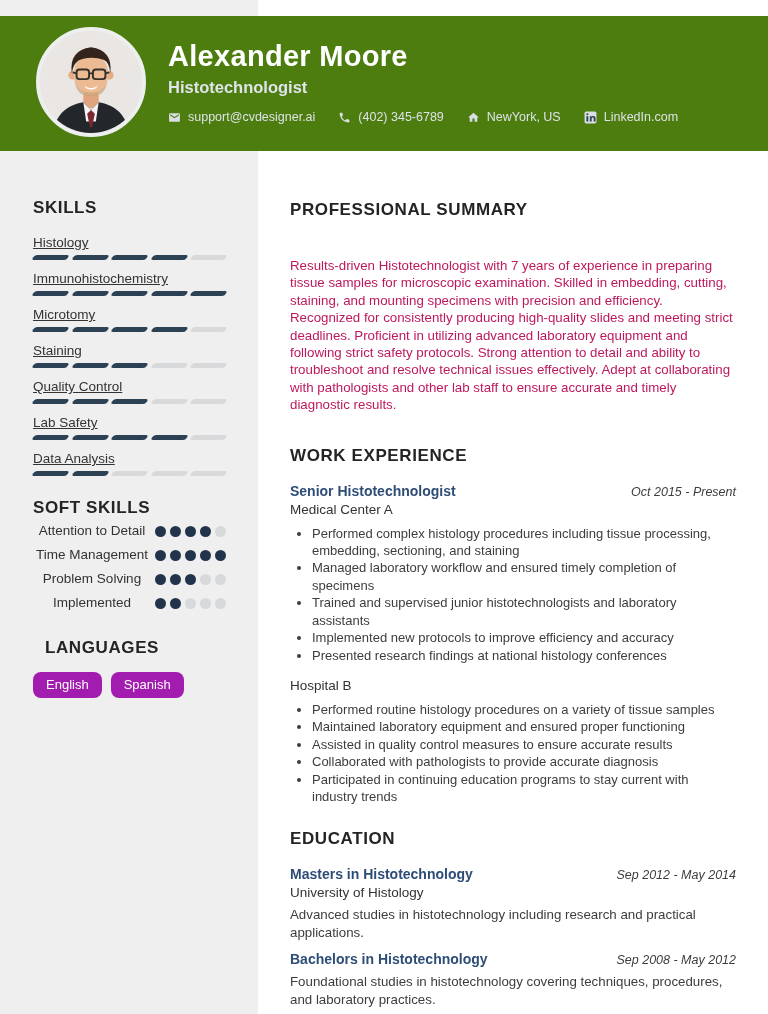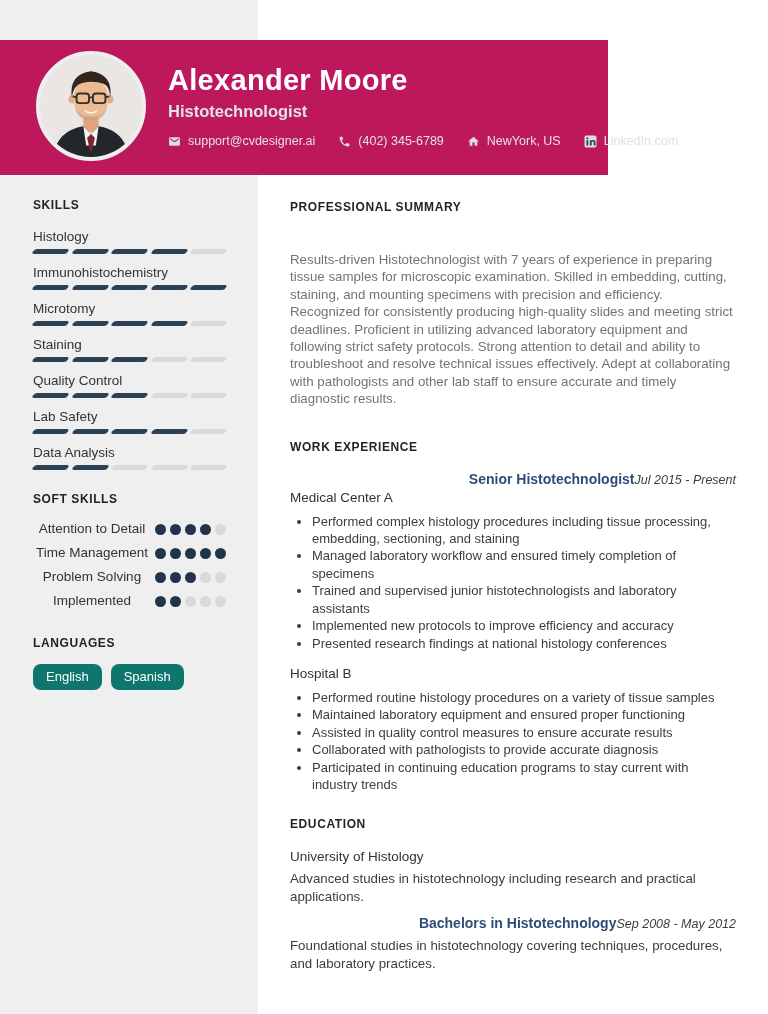--- a/index.html
+++ b/index.html
@@ -4,62 +4,62 @@
 <style>
   * { margin:0; padding:0; box-sizing:border-box; }
   html,body { background:#ffffff; }
   body { font-family:"Liberation Sans", sans-serif; }
   .page { position:relative; width:768px; height:1014px; background:#ffffff; overflow:hidden; }
 
   
   .sidebar-bg { position:absolute; left:0; top:0; width:258px; height:100%; background:#efeff0; }
 
   
-  .header { position:absolute; left:0; top:40px; width:608px; height:135px; background:#be185d; }
+  .header { position:absolute; left:0; top:16px; width:768px; height:135px; background:#4d7c0f; }
   .photo { position:absolute; left:36px; top:11px; width:110px; height:110px; border-radius:50%;
            border:4px solid #edeeee; overflow:hidden; background:#e9e6e3; }
   .photo svg { display:block; width:100%; height:100%; }
   .name { position:absolute; left:168px; top:24px; font-size:29px; font-weight:700; color:#ffffff; letter-spacing:0.3px; }
   .subtitle { position:absolute; left:168px; top:62px; font-size:16.5px; font-weight:600; color:#dfe5e9; }
   .contacts { position:absolute; left:168px; top:94px; display:flex; align-items:center; gap:23px;
               font-size:12.5px; color:#dde3e7; }
   .contact { display:flex; align-items:center; gap:7px; white-space:nowrap; }
   .cicon { width:13px; height:13px; display:inline-flex; }
   .cicon svg { width:13px; height:13px; }
 
   
   .sidebar { position:absolute; left:33px; top:198px; width:193px; color:#333; }
-  .section-h { font-size:12px; font-weight:700; color:#242424; letter-spacing:0.6px; }
+  .section-h { font-size:17px; font-weight:700; color:#242424; letter-spacing:0.6px; }
   .sidebar .section-h { margin-bottom:16px; }
 
   .skill { margin-bottom:10px; }
-  .skill-label { font-size:13.5px; color:#333; margin-bottom:4px; line-height:17px; }
+  .skill-label { font-size:13.5px; color:#333; margin-bottom:4px; line-height:17px;text-decoration:underline; }
   .skill-bar { display:flex; gap:5px; }
   .skill-bar .seg { flex:1; height:5px; border-radius:2.5px; background:#d8d9da; transform:skewX(-32deg); }
   .skill-bar .seg.filled { background:#2c4154; }
 
   .soft-heading { margin-top:22px; }
   .soft { display:flex; justify-content:space-between; margin-bottom:6px;text-align:center; }
   .soft-label { width:118px; font-size:13.5px; line-height:18px; color:#333; }
   .dots { display:flex; gap:4px; padding-top:4px; }
   .dots .dot { width:11px; height:11px; border-radius:50%; background:#d8d9da; }
   .dots .dot.filled { background:#22344c; }
 
-  .lang-heading { margin-top:26px; }
+  .lang-heading { margin-top:26px;margin-left:12px; }
   .pills { display:flex; gap:9px; }
-  .pill { background:#0f766e; color:#ffffff; font-size:13px; padding:6px 13px; border-radius:8px; line-height:14px; }
+  .pill { background:#a21caf; color:#ffffff; font-size:13px; padding:6px 13px; border-radius:8px; line-height:14px; }
 
   
   .main { position:absolute; left:290px; top:200px; width:446px; color:#3d3d3d; }
   .main .section-h { margin-bottom:17px; }
-  .summary { font-size:13.3px; line-height:17.4px; color:#737373;margin-top:37px; }
+  .summary { font-size:13.3px; line-height:17.4px; color:#be185d;margin-top:37px; }
   .h-exp { margin-top:32px; }
   .h-edu { margin-top:24px; }
 
-  .entry-row { display:flex; justify-content:flex-end; align-items:baseline; }
+  .entry-row { display:flex; justify-content:space-between; align-items:baseline; }
   .entry-title { font-size:14px; font-weight:700; color:#2d4d76; line-height:17px; }
   .entry-date { font-size:12.5px; font-style:italic; color:#3d3d3d; white-space:nowrap; }
   .entry-sub { font-size:13.5px; color:#333; line-height:17px; margin-top:1px; }
   .job { margin-bottom:13px; }
   .job ul { margin:7px 0 0 0; padding-left:22px; }
   .job li { font-size:13px; line-height:17.4px; }
   .edu { margin-bottom:10px; }
   .edu-desc { font-size:13.3px; line-height:17.4px; margin-top:5px; }
 </style>
 </head>
@@ -219,21 +219,21 @@
           <div class="skill-bar">
             <span class="seg filled"></span>
             <span class="seg filled"></span>
             <span class="seg"></span>
             <span class="seg"></span>
             <span class="seg"></span>
           </div>
         </div>
       </div>
 
-    <div class="section-h soft-heading" style="margin-bottom:14px;">SOFT SKILLS</div>
+    <div class="section-h soft-heading" style="margin-bottom:4px;">SOFT SKILLS</div>
     <div>
 
         <div class="soft">
           <div class="soft-label">Attention to Detail</div>
           <div class="dots">
             <span class="dot filled"></span>
             <span class="dot filled"></span>
             <span class="dot filled"></span>
             <span class="dot filled"></span>
             <span class="dot"></span>
@@ -286,21 +286,21 @@
   <div class="main">
     <div class="section-h">PROFESSIONAL SUMMARY</div>
     <p class="summary">Results-driven Histotechnologist with 7 years of experience in preparing tissue samples for microscopic examination. Skilled in embedding, cutting, staining, and mounting specimens with precision and efficiency. Recognized for consistently producing high-quality slides and meeting strict deadlines. Proficient in utilizing advanced laboratory equipment and following strict safety protocols. Strong attention to detail and ability to troubleshoot and resolve technical issues effectively. Adept at collaborating with pathologists and other lab staff to ensure accurate and timely diagnostic results.</p>
 
     <div class="section-h h-exp">WORK EXPERIENCE</div>
     <div>
 
         <div class="job">
           <div class="entry-row">
             <span class="entry-title">Senior Histotechnologist</span>
-            <span class="entry-date">Jul 2015 - Present</span>
+            <span class="entry-date">Oct 2015 - Present</span>
           </div>
           <div class="entry-sub">Medical Center A</div>
           <ul>
 
               <li>Performed complex histology procedures including tissue processing, embedding, sectioning, and staining</li>
 
               <li>Managed laboratory workflow and ensured timely completion of specimens</li>
 
               <li>Trained and supervised junior histotechnologists and laboratory assistants</li>
 
@@ -324,20 +324,24 @@
 
               <li>Participated in continuing education programs to stay current with industry trends</li>
             </ul>
         </div>
       </div>
 
     <div class="section-h h-edu">EDUCATION</div>
     <div>
 
         <div class="edu">
+          <div class="entry-row">
+            <span class="entry-title">Masters in Histotechnology</span>
+            <span class="entry-date">Sep 2012 - May 2014</span>
+          </div>
           <div class="entry-sub">University of Histology</div>
           <div class="edu-desc">Advanced studies in histotechnology including research and practical applications.</div>
         </div>
 
         <div class="edu">
           <div class="entry-row">
             <span class="entry-title">Bachelors in Histotechnology</span>
             <span class="entry-date">Sep 2008 - May 2012</span>
           </div>
           <div class="edu-desc">Foundational studies in histotechnology covering techniques, procedures, and laboratory practices.</div>

